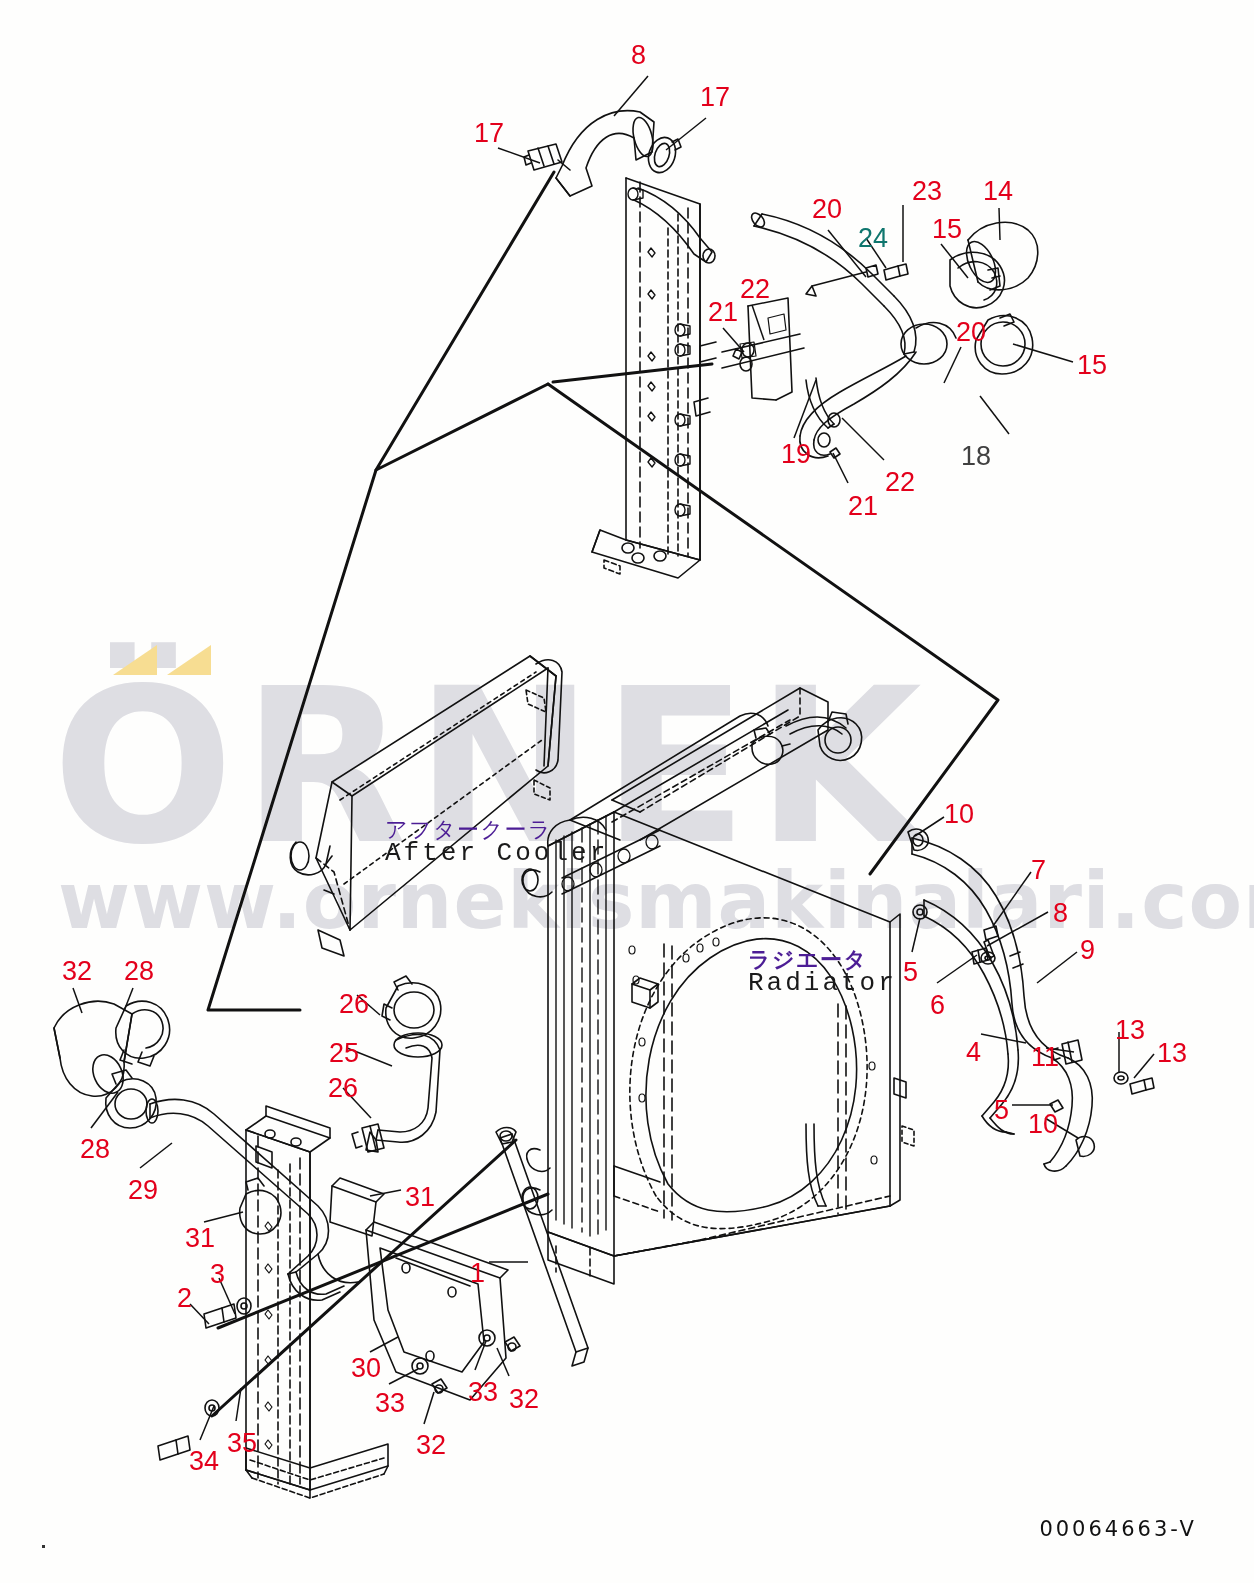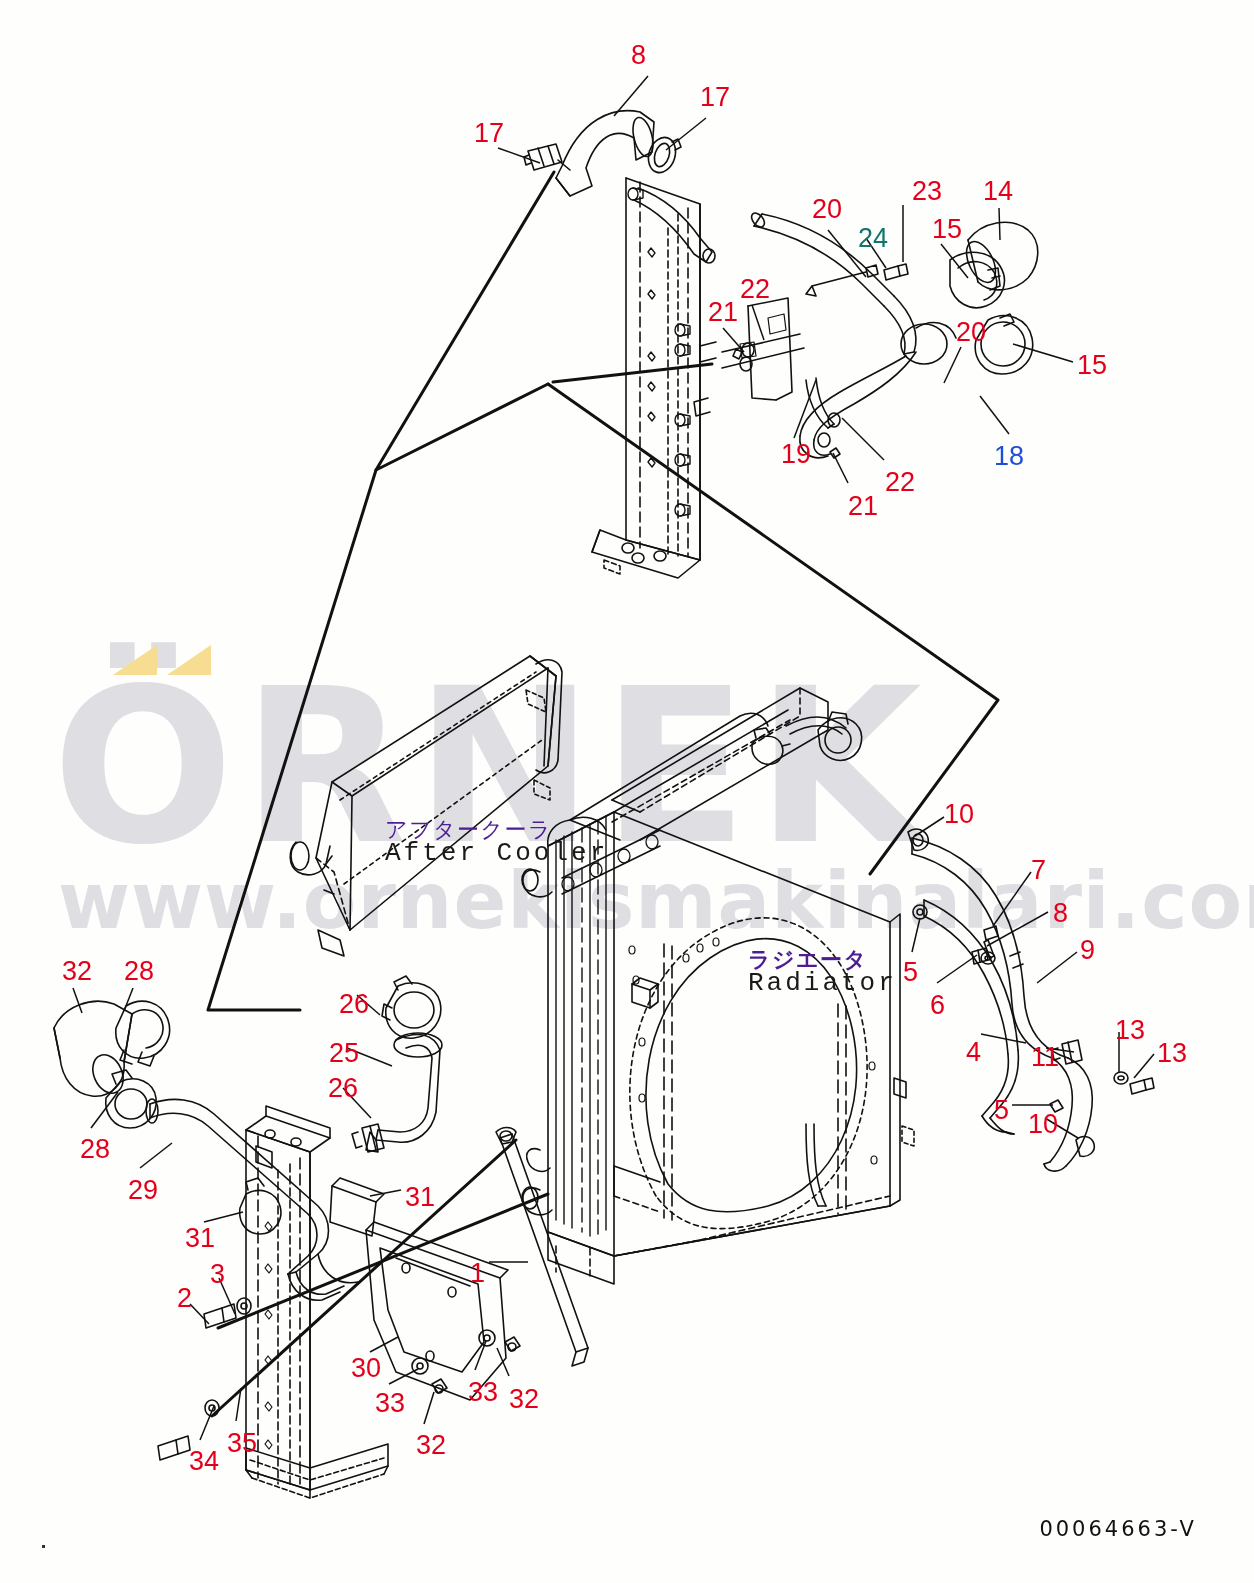--- a/index.html
+++ b/index.html
@@ -532,21 +532,21 @@
     <div class="callout" style="left: 858px; top: 225px; color: #0f766e;">24</div>
     <div class="callout" style="left: 983px; top: 178px; color: rgb(227, 0, 27);">14</div>
     <div class="callout" style="left: 932px; top: 216px; color: rgb(227, 0, 27);">15</div>
     <div class="callout" style="left: 740px; top: 276px; color: rgb(227, 0, 27);">22</div>
     <div class="callout" style="left: 708px; top: 299px; color: rgb(227, 0, 27);">21</div>
     <div class="callout" style="left: 956px; top: 319px; color: rgb(227, 0, 27);">20</div>
     <div class="callout" style="left: 1077px; top: 352px; color: rgb(227, 0, 27);">15</div>
     <div class="callout" style="left: 781px; top: 441px; color: rgb(227, 0, 27);">19</div>
     <div class="callout" style="left: 885px; top: 469px; color: rgb(227, 0, 27);">22</div>
     <div class="callout" style="left: 848px; top: 493px; color: rgb(227, 0, 27);">21</div>
-    <div class="callout" style="left: 994px; top: 443px; color: #1d4ed8;">18</div>
+    <div class="callout" style="left: 961px; top: 443px; color: #404040;">18</div>
     <div class="callout" style="left: 944px; top: 801px; color: rgb(227, 0, 27);">10</div>
     <div class="callout" style="left: 1031px; top: 857px; color: rgb(227, 0, 27);">7</div>
     <div class="callout" style="left: 1053px; top: 900px; color: rgb(227, 0, 27);">8</div>
     <div class="callout" style="left: 1080px; top: 937px; color: rgb(227, 0, 27);">9</div>
     <div class="callout" style="left: 903px; top: 959px; color: rgb(227, 0, 27);">5</div>
     <div class="callout" style="left: 930px; top: 992px; color: rgb(227, 0, 27);">6</div>
     <div class="callout" style="left: 966px; top: 1039px; color: rgb(227, 0, 27);">4</div>
     <div class="callout" style="left: 1031px; top: 1044px; color: rgb(227, 0, 27);">11</div>
     <div class="callout" style="left: 1115px; top: 1017px; color: rgb(227, 0, 27);">13</div>
     <div class="callout" style="left: 1157px; top: 1040px; color: rgb(227, 0, 27);">13</div>

